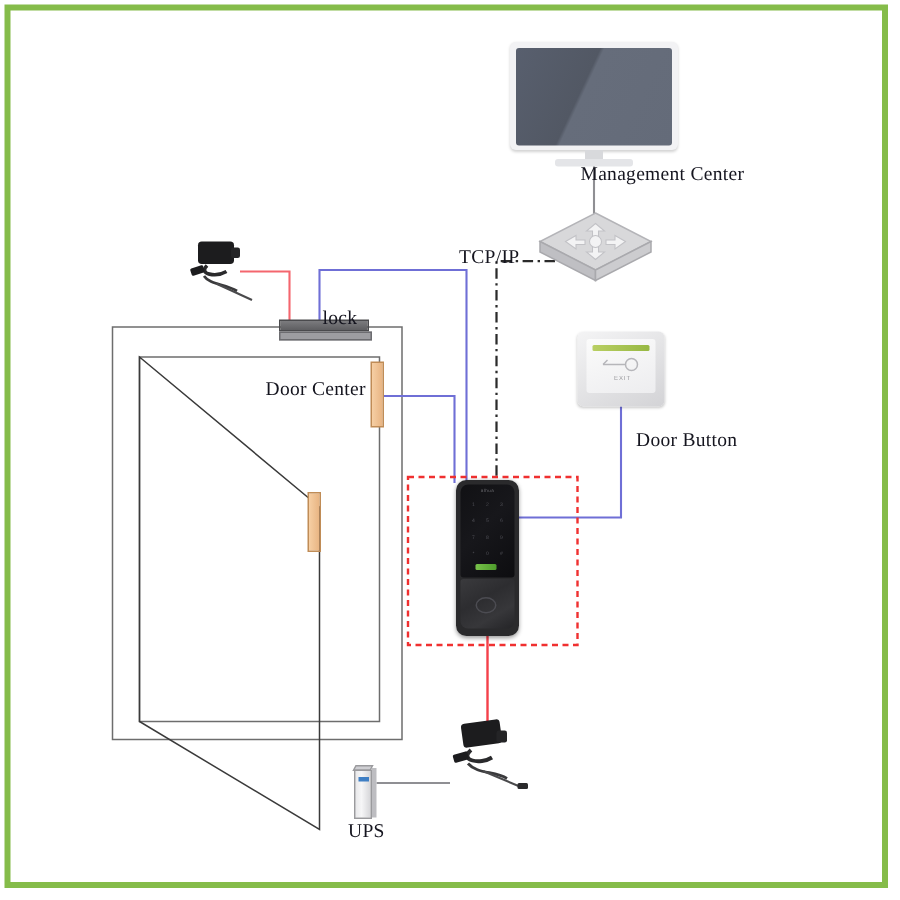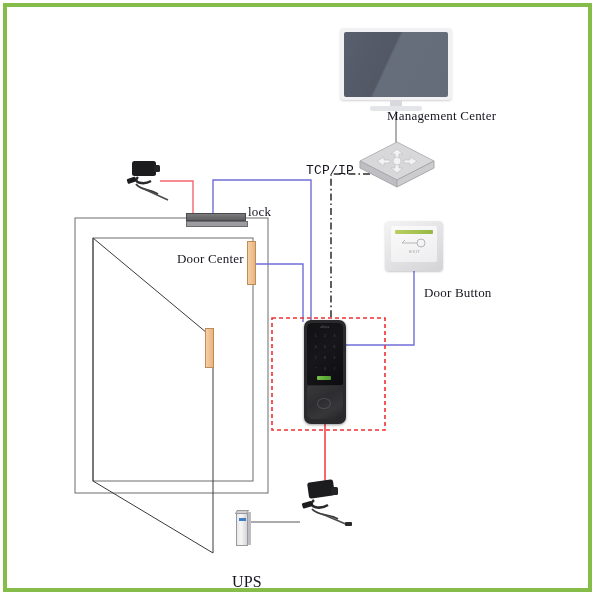--- a/index.html
+++ b/index.html
@@ -116,41 +116,41 @@
       <polygon points="76,21 39,40 39,47 76,28" fill="#cccccf" stroke="#a9a9ad" stroke-width="1"></polygon>
       <g fill="#f3f3f4" stroke="#c2c2c6" stroke-width=".7">
         <polygon points="39,9 45,14 41,14 41,18 37,18 37,14 33,14"></polygon>
         <polygon points="39,33 33,28 37,28 37,24 41,24 41,28 45,28"></polygon>
         <polygon points="19,21 26,17 26,20 32,20 32,23 26,23 26,26"></polygon>
         <polygon points="59,21 52,17 52,20 46,20 46,23 52,23 52,26"></polygon>
         <circle cx="39" cy="21" r="4"></circle>
       </g>
     </svg>
   </div>
-  <div class="lbl" style="left:306px;top:163px;font-family:Liberation Mono, monospace;">TCP/IP</div>
+  <div class="lbl" style="left:306px;top:163px;">TCP/IP</div>
 
   <div class="exitbtn">
     <div class="exit-face">
       <div class="exit-led"></div>
       <svg class="exit-glyph" viewBox="0 0 28 10">
         <line x1="2" y1="5" x2="17" y2="5" stroke="#b6b6ba" stroke-width="1"></line>
         <circle cx="21" cy="5" r="4" fill="none" stroke="#b6b6ba" stroke-width="1"></circle>
         <line x1="2" y1="5" x2="5" y2="2" stroke="#b6b6ba" stroke-width="1"></line>
       </svg>
       <div class="exit-txt">EXIT</div>
     </div>
   </div>
   <div class="lbl" style="left:424px;top:285px;">Door Button</div>
 
   <div style="position:absolute;left:186px;top:213px;width:60px;height:8px;
               background:linear-gradient(180deg,#7b7b7e,#5e5e61);border:.8px solid #4a4a4d;
               box-sizing:border-box;"></div>
   <div style="position:absolute;left:186px;top:221px;width:62px;height:6px;
               background:#9d9da1;border:.8px solid #6c6c70;box-sizing:border-box;"></div>
-  <div class="lbl" style="left:215px;top:204px;margin-left:33px;">lock</div>
+  <div class="lbl" style="left:215px;top:204px;">lock</div>
 
   <div style="position:absolute;left:247px;top:241px;width:9px;height:44px;
               background:linear-gradient(90deg,#f6cfa4,#e8b482);border:.8px solid #c08c56;
               box-sizing:border-box;"></div>
   <div style="position:absolute;left:205px;top:328px;width:9px;height:40px;
               background:linear-gradient(90deg,#f6cfa4,#e8b482);border:.8px solid #c08c56;
               box-sizing:border-box;"></div>
   <div class="lbl" style="left:177px;top:251px;">Door Center</div>
 
   <div class="ctrl">
@@ -199,15 +199,15 @@
     </svg>
   </div>
 
   <div class="ups">
     <div class="ups-top"></div>
     <div class="ups-side"></div>
     <div class="ups-body">
       <div class="ups-led"></div>
     </div>
   </div>
-  <div class="lbl" style="left:232px;top:573px;font-size:16px;">UPS</div>
+  <div class="lbl" style="left:232px;top:546px;font-size:13px;">UPS</div>
 
 </div>
 
 </body></html>

